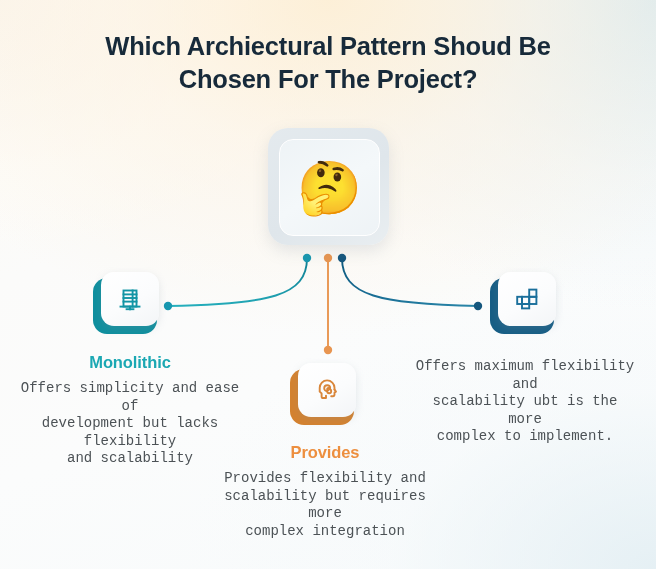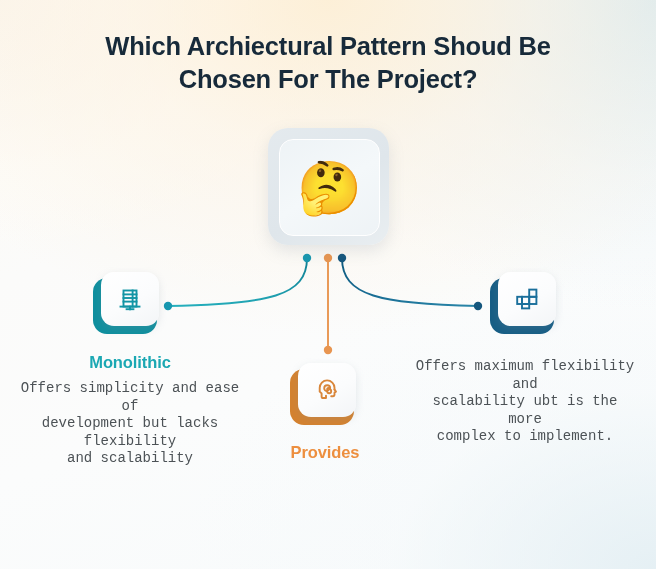--- a/index.html
+++ b/index.html
@@ -234,20 +234,23 @@
 
   <div class="branch-text" id="text-mono">
     <div class="branch-heading teal">Monolithic</div>
     <div class="branch-body">Offers simplicity and ease of
 development but lacks flexibility
 and scalability</div>
   </div>
 
   <div class="branch-text" id="text-head">
     <div class="branch-heading orange">Provides</div>
+    <div class="branch-body">Provides flexibility and
+scalability but requires more
+complex integration</div>
   </div>
 
   <div class="branch-text" id="text-comp">
     <div class="branch-body">Offers maximum flexibility and
 scalability ubt is the more
 complex to implement.</div>
   </div>
 
 </div>
 

